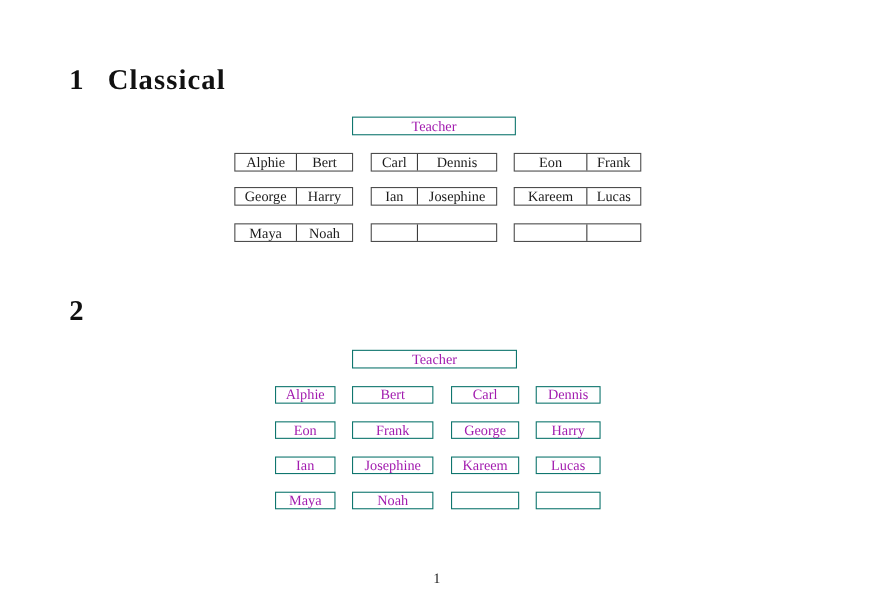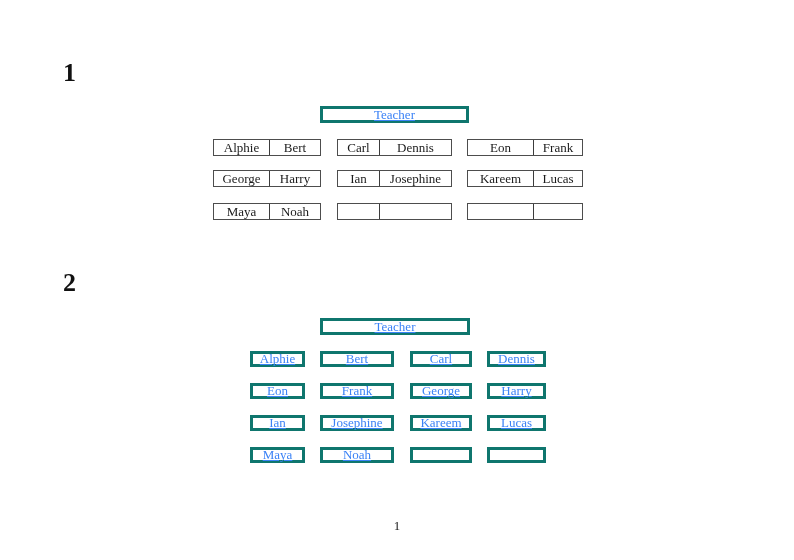--- a/index.html
+++ b/index.html
@@ -7,22 +7,22 @@
     position:relative;width:794px;height:560px;background:#ffffff;
     font-family:"Liberation Serif","DejaVu Serif",serif;color:#1a1a1a;overflow:hidden;
   }
   .sec-heading{
     position:absolute;display:flex;margin:0;
     font-weight:700;font-size:26px;line-height:1;letter-spacing:1px;color:#111;
   }
   .sec-num{width:35px;letter-spacing:0;}
   .boxed{
     position:absolute;box-sizing:border-box;background:#ffffff;
-    border:3px solid #0f766e;display:flex;align-items:center;justify-content:center;
-    font-size:13px;color:#3b82f6;white-space:nowrap;text-decoration:underline;
+    border:1px solid #0f766e;display:flex;align-items:center;justify-content:center;
+    font-size:13px;color:#a21caf;white-space:nowrap;
   }
   .teacher{height:17px;}
   .desk{
     position:absolute;box-sizing:border-box;height:17px;background:#ffffff;
     border:1px solid #4d4d4d;display:flex;
   }
   .seat{
     box-sizing:border-box;height:100%;display:flex;align-items:center;justify-content:center;
     font-size:13px;color:#1a1a1a;overflow:hidden;white-space:nowrap;
   }
@@ -36,20 +36,21 @@
   }
 </style>
 </head>
 <body>
 
 <div class="page">
 
   <div>
     <h2 class="sec-heading" style="left:63px;top:60px;">
       <span class="sec-num">1</span>
+      <span class="sec-title">Classical</span>
     </h2>
 
     <div class="boxed teacher" style="left:320px;top:106px;width:149px;">Teacher</div>
 
     <div class="desk" style="left:213px;top:139px;width:108px;">
       <span class="seat first w56">Alphie</span>
       <span class="seat rest">Bert</span>
     </div>
     <div class="desk" style="left:337px;top:139px;width:115px;">
       <span class="seat first w42">Carl</span>

